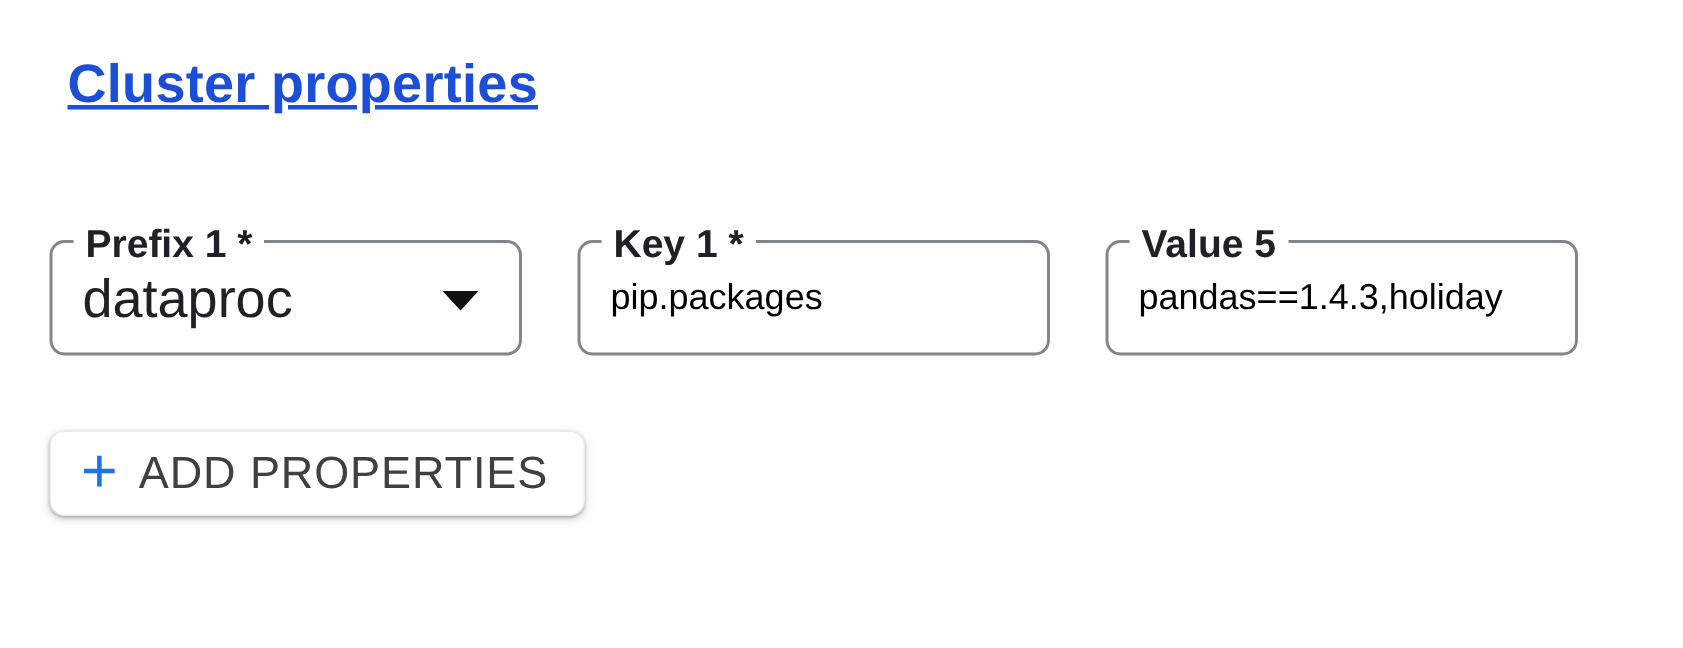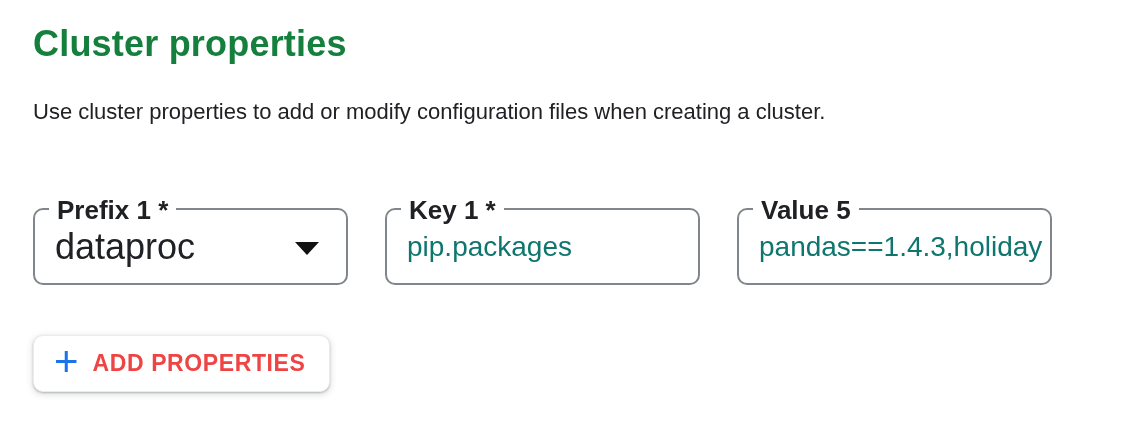--- a/index.html
+++ b/index.html
@@ -12,26 +12,27 @@
   }
   .page {
     width: 1122px;
     height: 432px;
     overflow: hidden;
     background: #ffffff;
     padding: 22px 0 0 33px;
     position: relative;
   }
   .page-title {
-    margin: 0;
+    margin: 12px;
     font-size: 36px;
     line-height: 44px;
     font-weight: 700;
     letter-spacing: 0.2px;
-    color: #15803d;
+    color: #1d4ed8;
+    text-decoration: underline;
   }
   .page-description {
     margin: 32px 0 0 0;
     font-size: 22px;
     line-height: 28px;
     font-weight: 400;
     color: #202124;
   }
   .fields-row {
     margin-top: 82px;
@@ -67,22 +68,22 @@
     padding-left: 20px;
     white-space: nowrap;
   }
   .field-input {
     border: none;
     outline: none;
     background: transparent;
     width: 100%;
     height: 100%;
     font-family: "Liberation Sans", sans-serif;
-    font-size: 28px;
-    color: #0f766e;
+    font-size: 24px;
+    color: #000000;
     padding: 0 4px 0 20px;
   }
   .dropdown { cursor: pointer; }
   .caret {
     position: absolute;
     right: 27px;
     top: 50%;
     margin-top: -5px;
     width: 0;
     height: 0;
@@ -105,35 +106,34 @@
     color: #1a73e8;
   }
   .add-btn .plus-icon {
     font-size: 42px;
     font-weight: 400;
     line-height: 1;
     color: #1a73e8;
     margin-top: -4px;
   }
   .add-btn .add-btn-label {
-    font-size: 23px;
-    font-weight: 700;
+    font-size: 30px;
+    font-weight: 400;
     letter-spacing: 0.6px;
-    color: #ef4444;
+    color: #404040;
     white-space: nowrap;
   }
 </style>
 </head>
 <body>
 
 <div class="page">
 
   <h1 class="page-title">Cluster properties</h1>
 
-  <p class="page-description">Use cluster properties to add or modify configuration files when creating a cluster.</p>
 
   <div class="fields-row">
 
     <div class="field dropdown" role="combobox">
       <span class="field-label">Prefix 1 *</span>
       <span class="field-value-text">dataproc</span>
       <span class="caret"></span>
     </div>
 
     <div class="field">

